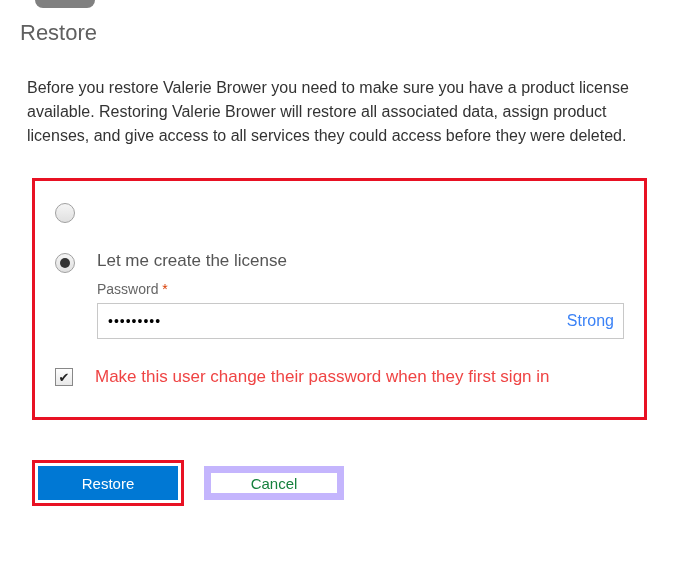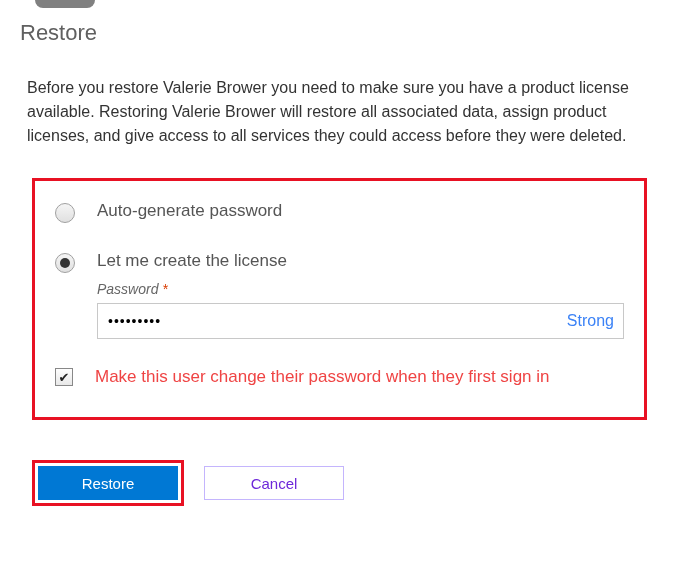--- a/index.html
+++ b/index.html
@@ -74,21 +74,20 @@
       flex: 1;
     }
     .radio-label {
       font-size: 17px;
       color: #555;
     }
     .field-label-row {
       margin-top: 10px;
       font-size: 14px;
       color: #666;
-      font-style: italic;
     }
     .req-star {
       color: #d83b01;
     }
     .password-wrap {
       position: relative;
       margin-top: 6px;
     }
     .password-input {
       width: 100%;
@@ -159,42 +158,39 @@
       justify-content: center;
       border: 1px solid transparent;
       font-family: inherit;
     }
     .btn-primary {
       background: #0078d4;
       color: #fff;
     }
     .btn-secondary {
       background: #fff;
-      color: #6d28d9;
-      border: 1px solid #c4b5fd;
+      color: #15803d;
+      border: 7px solid #c4b5fd;
       text-align: center;
     }
   </style>
 </head>
 <body>
 
 <div class="container">
   <div class="avatar-edge"></div>
   <div class="page-title">Restore</div>
 
   <p class="description">Before you restore Valerie Brower you need to make sure you have a product license available. Restoring Valerie Brower will restore all associated data, assign product licenses, and give access to all services they could access before they were deleted.</p>
 
   <div class="options-box">
 
     <div class="radio-row">
       <div class="radio-outer">
         
-      </div>
-      <div class="radio-content">
-        <div class="radio-label">Auto-generate password</div>
       </div>
     </div>
 
     <div class="radio-row">
       <div class="radio-outer selected">
         <div class="radio-inner"></div>
       </div>
       <div class="radio-content">
         <div class="radio-label">Let me create the license</div>
         <div class="field-label-row">

